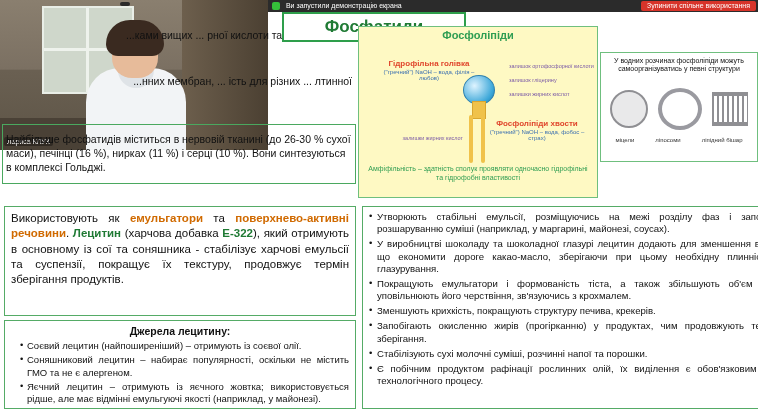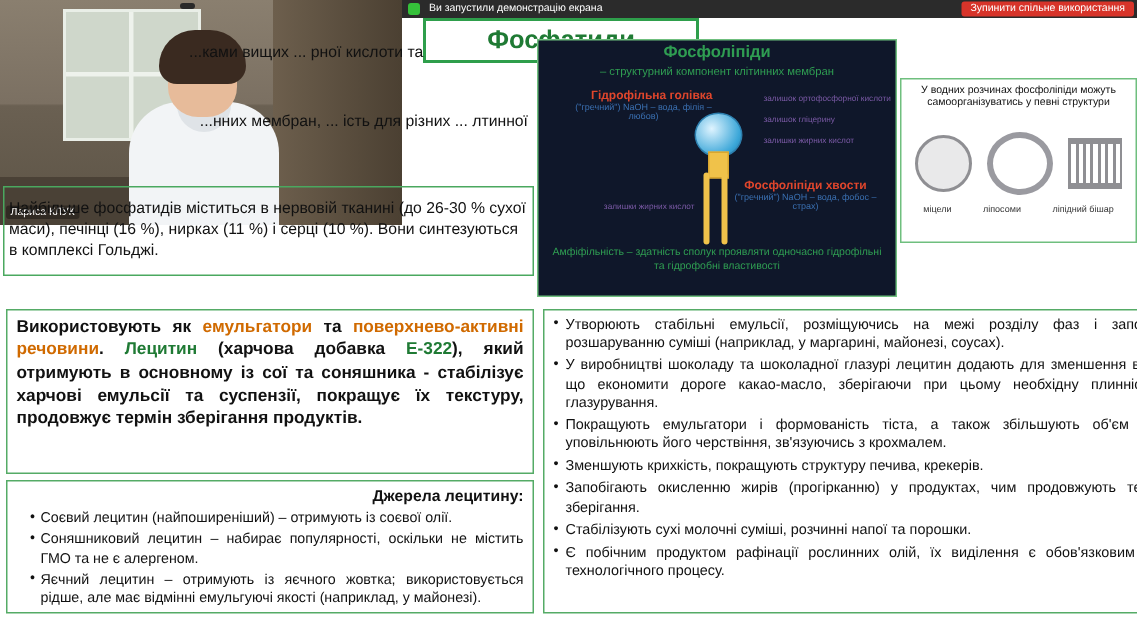--- a/index.html
+++ b/index.html
@@ -104,33 +104,33 @@
   .left-text .l3{position:absolute;left:6px;top:108px;width:346px;}
 
   .green-frame{
     position:absolute;left:2px;top:100px;width:352px;height:58px;
     border:1px solid #4aa85f;
   }
 
   
   .scheme{
     position:absolute;left:358px;top:26px;width:238px;height:170px;
-    background:#0f172a;border:1px solid #6fbf7e;overflow:hidden;
+    background:#fef9c3;border:1px solid #6fbf7e;overflow:hidden;
   }
   .scheme .s-title{
     position:absolute;left:0;top:2px;width:238px;text-align:center;
     color:#2f9d52;font-size:11px;font-weight:bold;
   }
   .scheme .s-sub{
     position:absolute;left:0;top:16px;width:238px;text-align:center;
     color:#2f9d52;font-size:7.5px;
   }
   .scheme .head-lbl{
     position:absolute;left:24px;top:32px;width:92px;
-    color:#e0462c;font-size:8px;font-weight:bold;text-align:right;
+    color:#e0462c;font-size:8px;font-weight:bold;text-align:center;
   }
   .scheme .head-sub{
     position:absolute;left:22px;top:42px;width:96px;
     color:#3a6fb0;font-size:6px;text-align:center;
   }
   .scheme .tail-lbl{
     position:absolute;left:128px;top:92px;width:100px;
     color:#e0462c;font-size:8px;font-weight:bold;text-align:center;
   }
   .scheme .tail-sub{
@@ -189,28 +189,28 @@
   .micelle .m-cap{
     position:absolute;left:4px;top:84px;width:148px;
     display:flex;justify-content:space-around;font-size:6px;color:#333;
   }
 
   
   .bottom{position:absolute;left:0;top:202px;width:758px;height:211px;}
   .card{
     position:absolute;background:#fff;border:1px solid #55ab66;
   }
-  .card-left{left:4px;top:4px;width:352px;height:110px;padding:4px 6px;box-sizing:border-box;font-weight:bold;}
+  .card-left{left:4px;top:4px;width:352px;height:110px;padding:4px 6px;box-sizing:border-box;}
   .card-left p{margin:0;font-size:11.5px;line-height:1.33;text-align:justify;}
   .card-left b.g{color:#d06a00;}
   .card-left b.e{color:#1f7a34;}
 
   .card-sources{left:4px;top:118px;width:352px;height:89px;padding:4px 6px;box-sizing:border-box;}
   .card-sources .src-title{
-    text-align:right;font-weight:bold;font-size:10.5px;margin:0 0 3px 0;color:#111;
+    text-align:center;font-weight:bold;font-size:10.5px;margin:0 0 3px 0;color:#111;
   }
   .card-sources ul{margin:0;padding-left:9px;list-style:none;}
   .card-sources li{font-size:9.5px;line-height:1.3;margin-bottom:2px;position:relative;padding-left:7px;text-align:justify;}
   .card-sources li:before{content:"•";position:absolute;left:0;top:-1px;}
 
   .card-right{left:362px;top:4px;width:440px;height:203px;padding:4px 6px;box-sizing:border-box;}
   .card-right ul{margin:0;padding:0;list-style:none;}
   .card-right li{
     font-size:9.6px;line-height:1.27;margin-bottom:3px;position:relative;padding-left:8px;text-align:justify;
   }
@@ -250,21 +250,20 @@
 
     <div class="left-text">
       <div class="l1">...ками вищих ... рної кислоти та</div>
       <div class="l2">...нних  мембран, ... ість для різних ... лтинної</div>
       <div class="green-frame"></div>
       <div class="l3">Найбільше фосфатидів міститься в нервовій тканині (до 26-30 % сухої маси), печінці (16 %), нирках (11 %) і серці (10 %). Вони синтезуються  в комплексі Гольджі.</div>
     </div>
 
     <div class="scheme">
       <div class="s-title">Фосфоліпіди</div>
-      <div class="s-sub">– структурний компонент клітинних мембран</div>
       <div class="head-lbl">Гідрофільна голівка</div>
       <div class="head-sub">("гречний") NaOH – вода, філія – любов)</div>
       <div class="head-ball"></div>
       <div class="neck"></div>
       <div class="tails">
           <i></i>
           <i></i>
         </div>
       <div class="tail-lbl">Фосфоліпіди хвости</div>
       <div class="tail-sub">("гречний") NaOH – вода, фобос – страх)</div>

